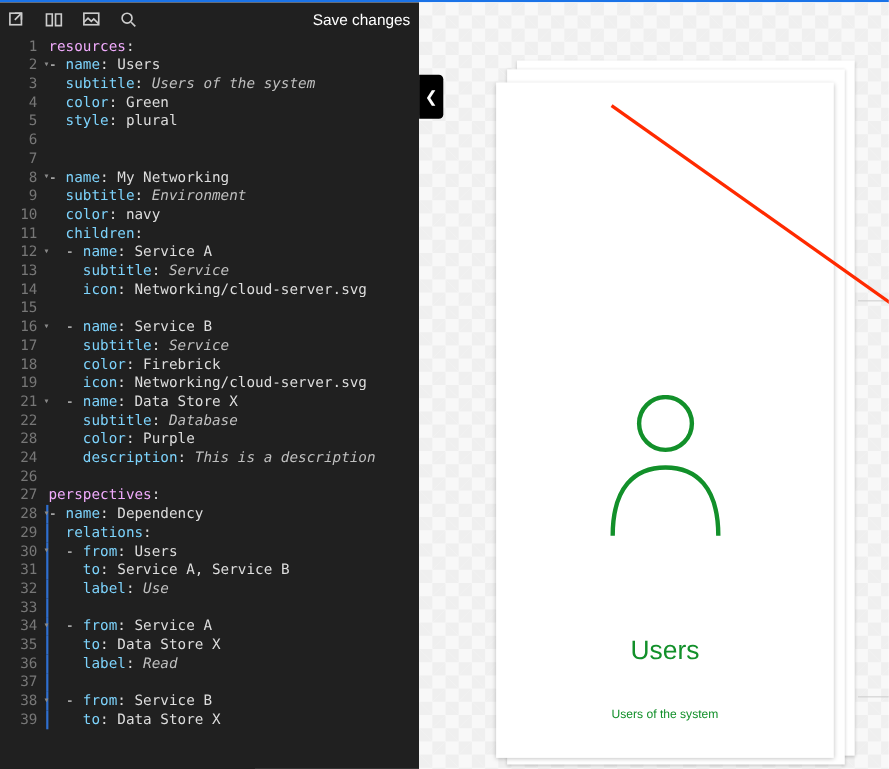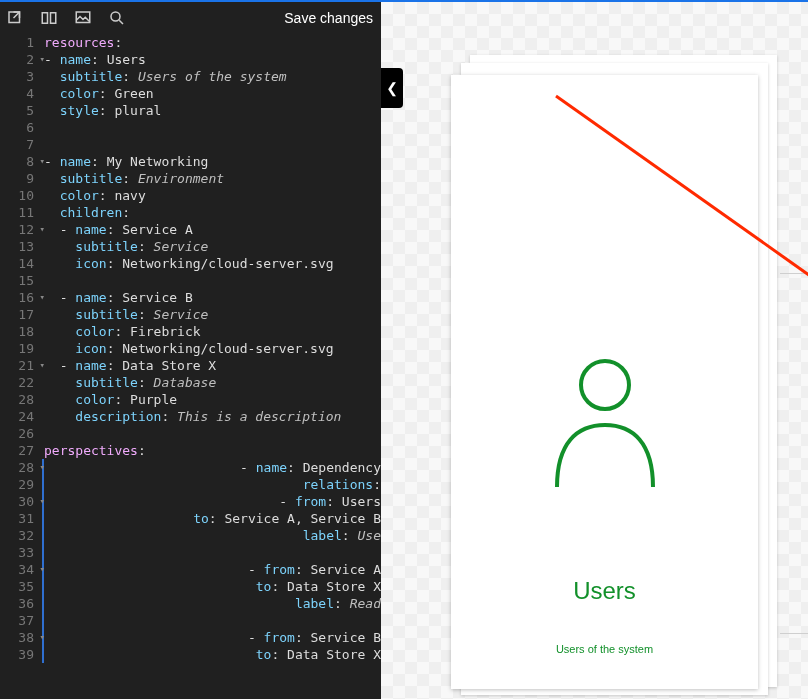--- a/index.html
+++ b/index.html
@@ -13,21 +13,21 @@
     .editor-pane { width:381px; background:#202020; color:#ddd; display:flex; flex-direction:column; }
     .toolbar { display:flex; align-items:center; padding:4px 6px; gap:16px;justify-content:flex-end; }
     .toolbar .ico { width:18px; height:18px; color:#ccc; cursor:pointer; }
     .toolbar .spacer { flex:1; }
     .save-btn { color:#fff; font-size:14px; background:none; border:none; cursor:pointer; padding:4px 2px; }
     .code { flex:1; overflow:hidden; font-family:Menlo,Consolas,monospace; font-size:13px; line-height:17px; }
     .row { display:flex; white-space:pre; }
     .gutter { width:44px; text-align:right; padding-right:10px; color:#777; user-select:none; position:relative; }
     .fold::after { content:"\25BE"; position:absolute; right:-1px; top:0; font-size:9px; color:#888; }
     .ln { flex:1; }
-    .chg { border-left:2px solid #2f6fd0; margin-left:-2px;text-align:right; }
+    .chg { border-left:2px solid #2f6fd0; margin-left:-2px; }
     
     .sect { color:#f0abfc; }   
     .key  { color:#7dd3fc; }
     .kc   { color:#ddd; }      
     .pl   { color:#ddd; }      
     .it   { color:#bfbfbf; font-style:italic; }
     
     .preview {
       flex:1; position:relative;
       background-color:#f8f8f8;

